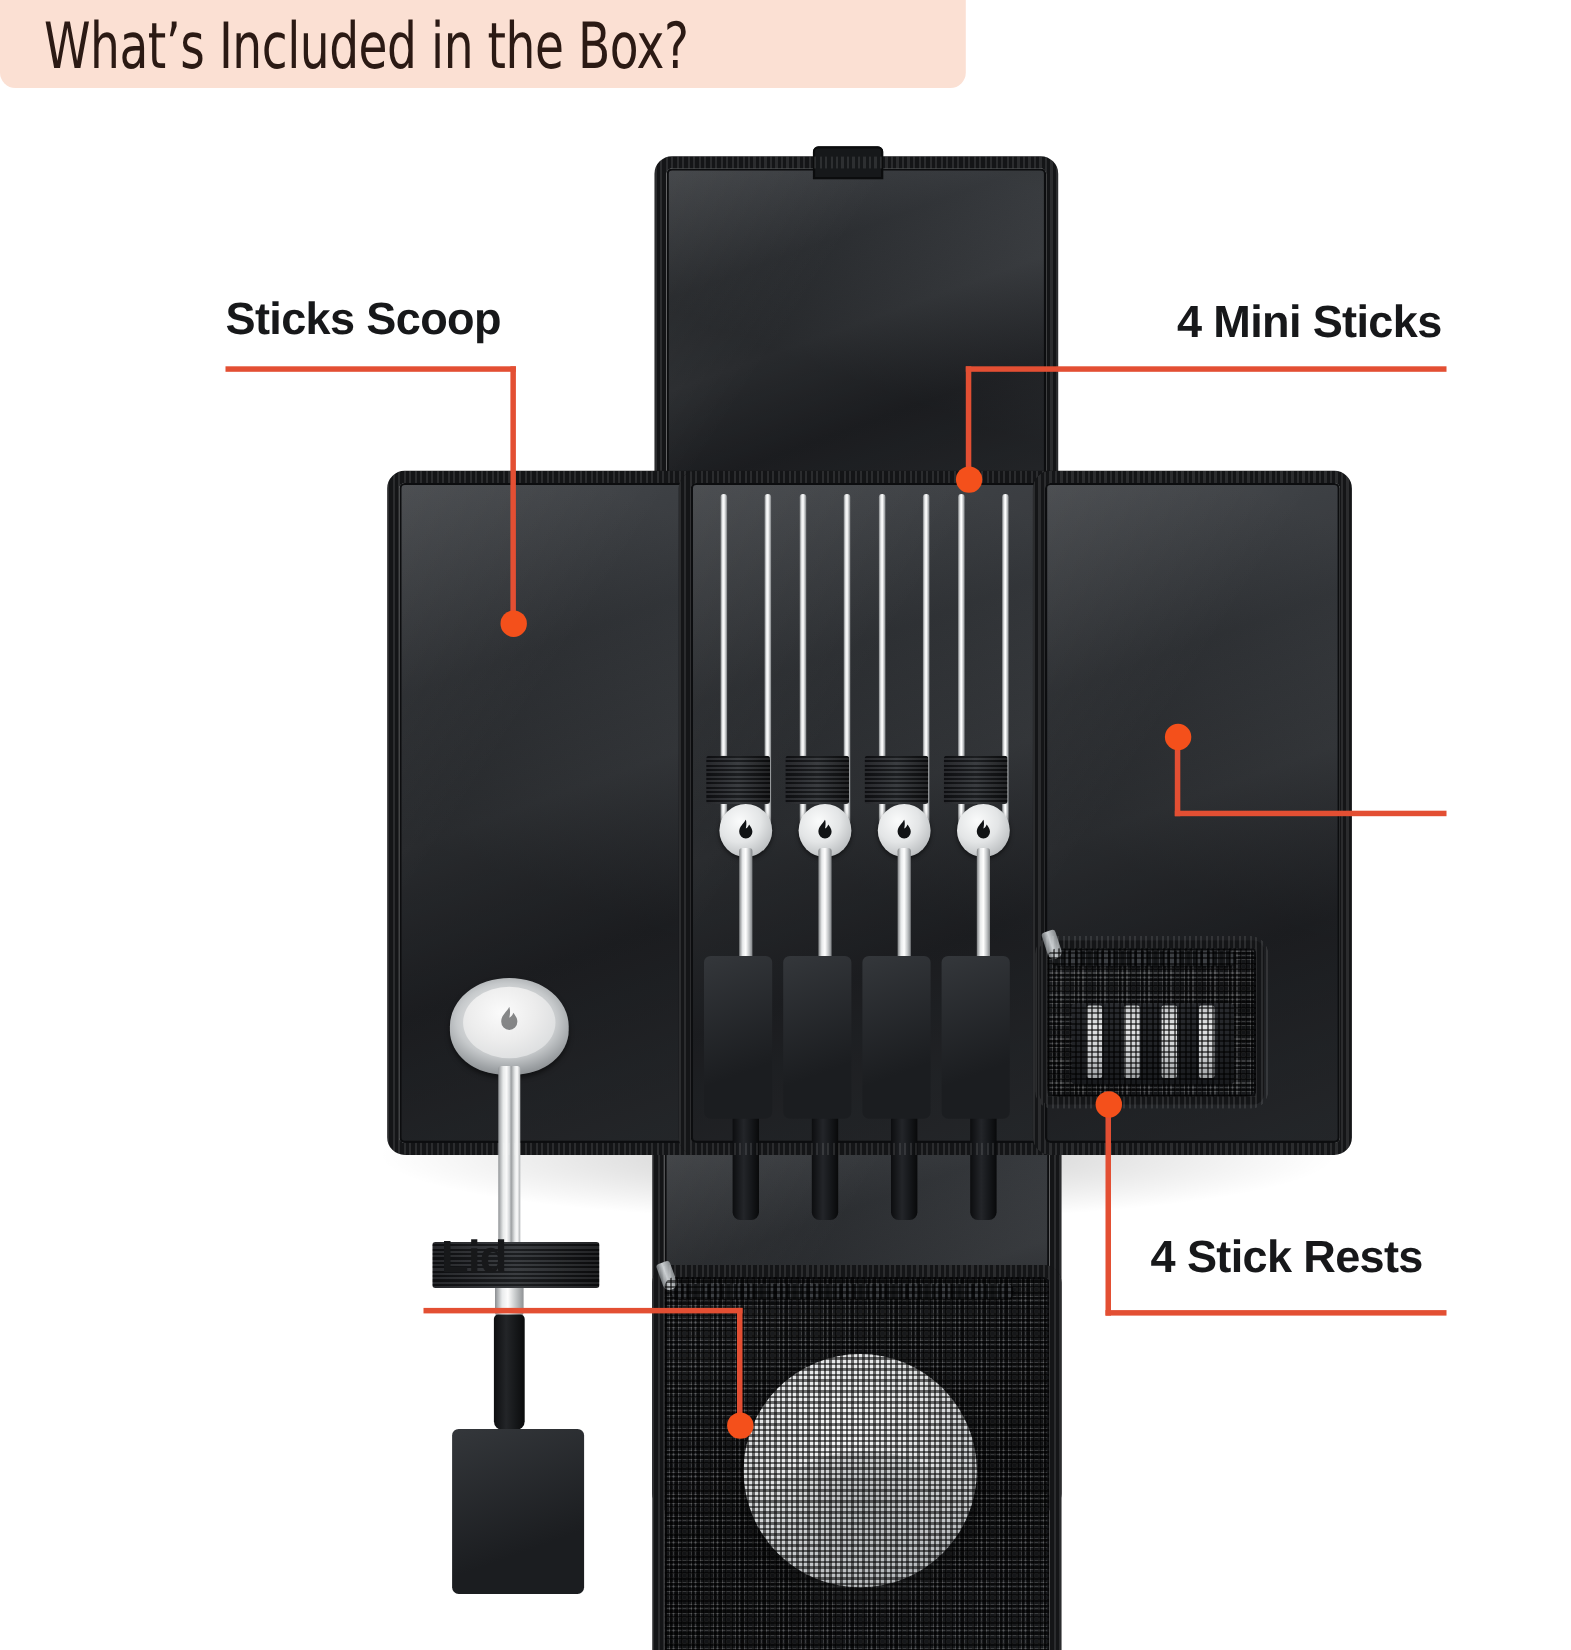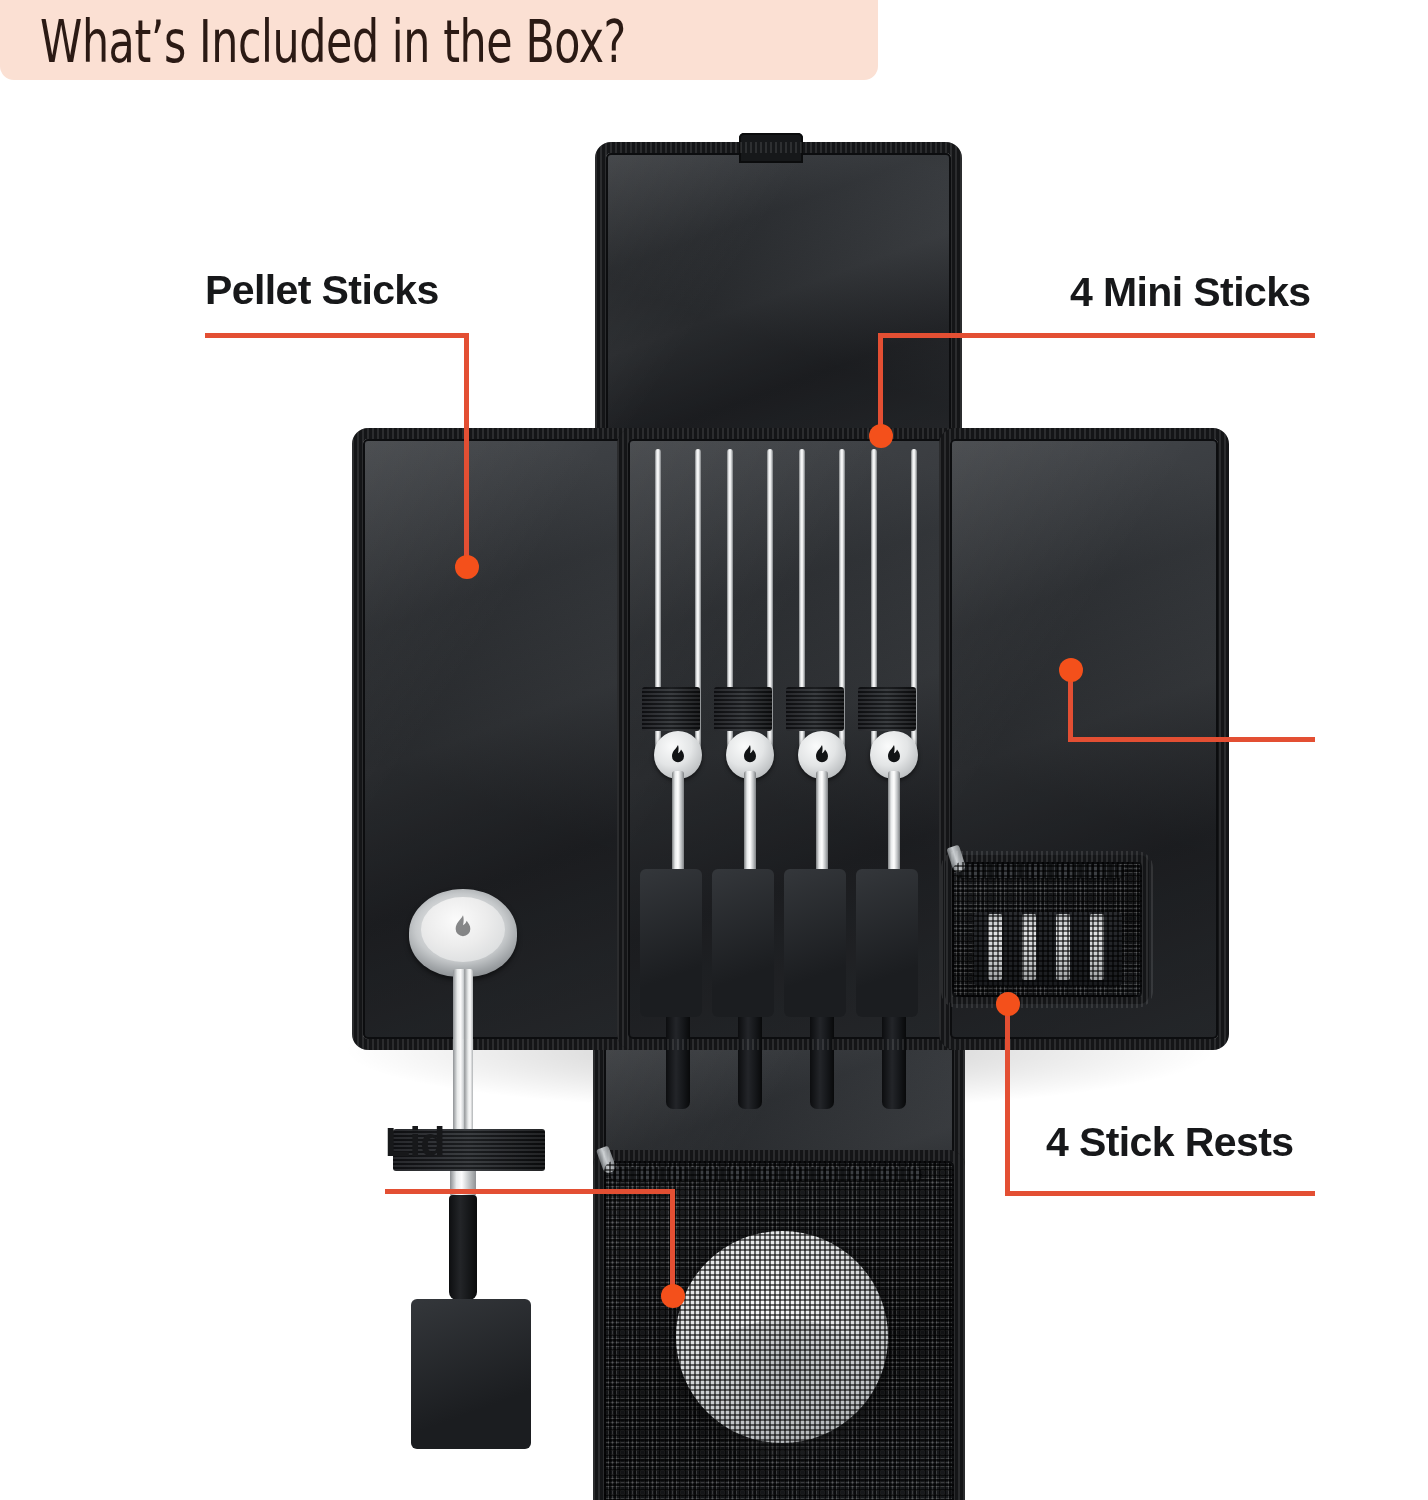--- a/index.html
+++ b/index.html
@@ -389,35 +389,35 @@
     <div class="lid-pocket mesh edge">
       <div class="zipper" style="left:6px;top:6px;width:312px;"></div>
       <div class="zip-pull" style="left:-4px;top:-14px;transform:rotate(-20deg);"></div>
       <div class="lid-disc"></div>
       <div class="lid-shadow"></div>
       <div class="mesh-overlay"></div>
     </div>
 
   </div>
 
-  <div class="callout-label" style="left:205px;top:270px;">Pellet Sticks</div>
+  <div class="callout-label" style="left:205px;top:270px;">Sticks Scoop</div>
   <div class="hline" style="left:205px;top:333px;width:264px;"></div>
   <div class="vline" style="left:464px;top:333px;height:235px;"></div>
   <div class="dot" style="left:455px;top:555px;"></div>
 
   <div class="callout-label" style="left:1046px;top:272px;margin-left:24px;">4 Mini Sticks</div>
   <div class="hline" style="left:878px;top:333px;width:444px;"></div>
   <div class="vline" style="left:878px;top:333px;height:102px;"></div>
   <div class="dot" style="left:869px;top:424px;"></div>
 
   <div class="vline" style="left:1068px;top:668px;height:74px;"></div>
   <div class="hline" style="left:1068px;top:737px;width:360px;"></div>
   <div class="dot" style="left:1059px;top:658px;"></div>
 
-  <div class="callout-label" style="left:385px;top:1122px;">Lid</div>
+  <div class="callout-label" style="left:401px;top:1122px;">Lid</div>
   <div class="hline" style="left:385px;top:1189px;width:290px;"></div>
   <div class="vline" style="left:670px;top:1189px;height:108px;"></div>
   <div class="dot" style="left:661px;top:1284px;"></div>
 
   <div class="callout-label" style="left:1046px;top:1122px;text-align:center;">4 Stick Rests</div>
   <div class="vline" style="left:1005px;top:1002px;height:194px;"></div>
   <div class="hline" style="left:1005px;top:1191px;width:315px;"></div>
   <div class="dot" style="left:996px;top:992px;"></div>
 
 </div>

